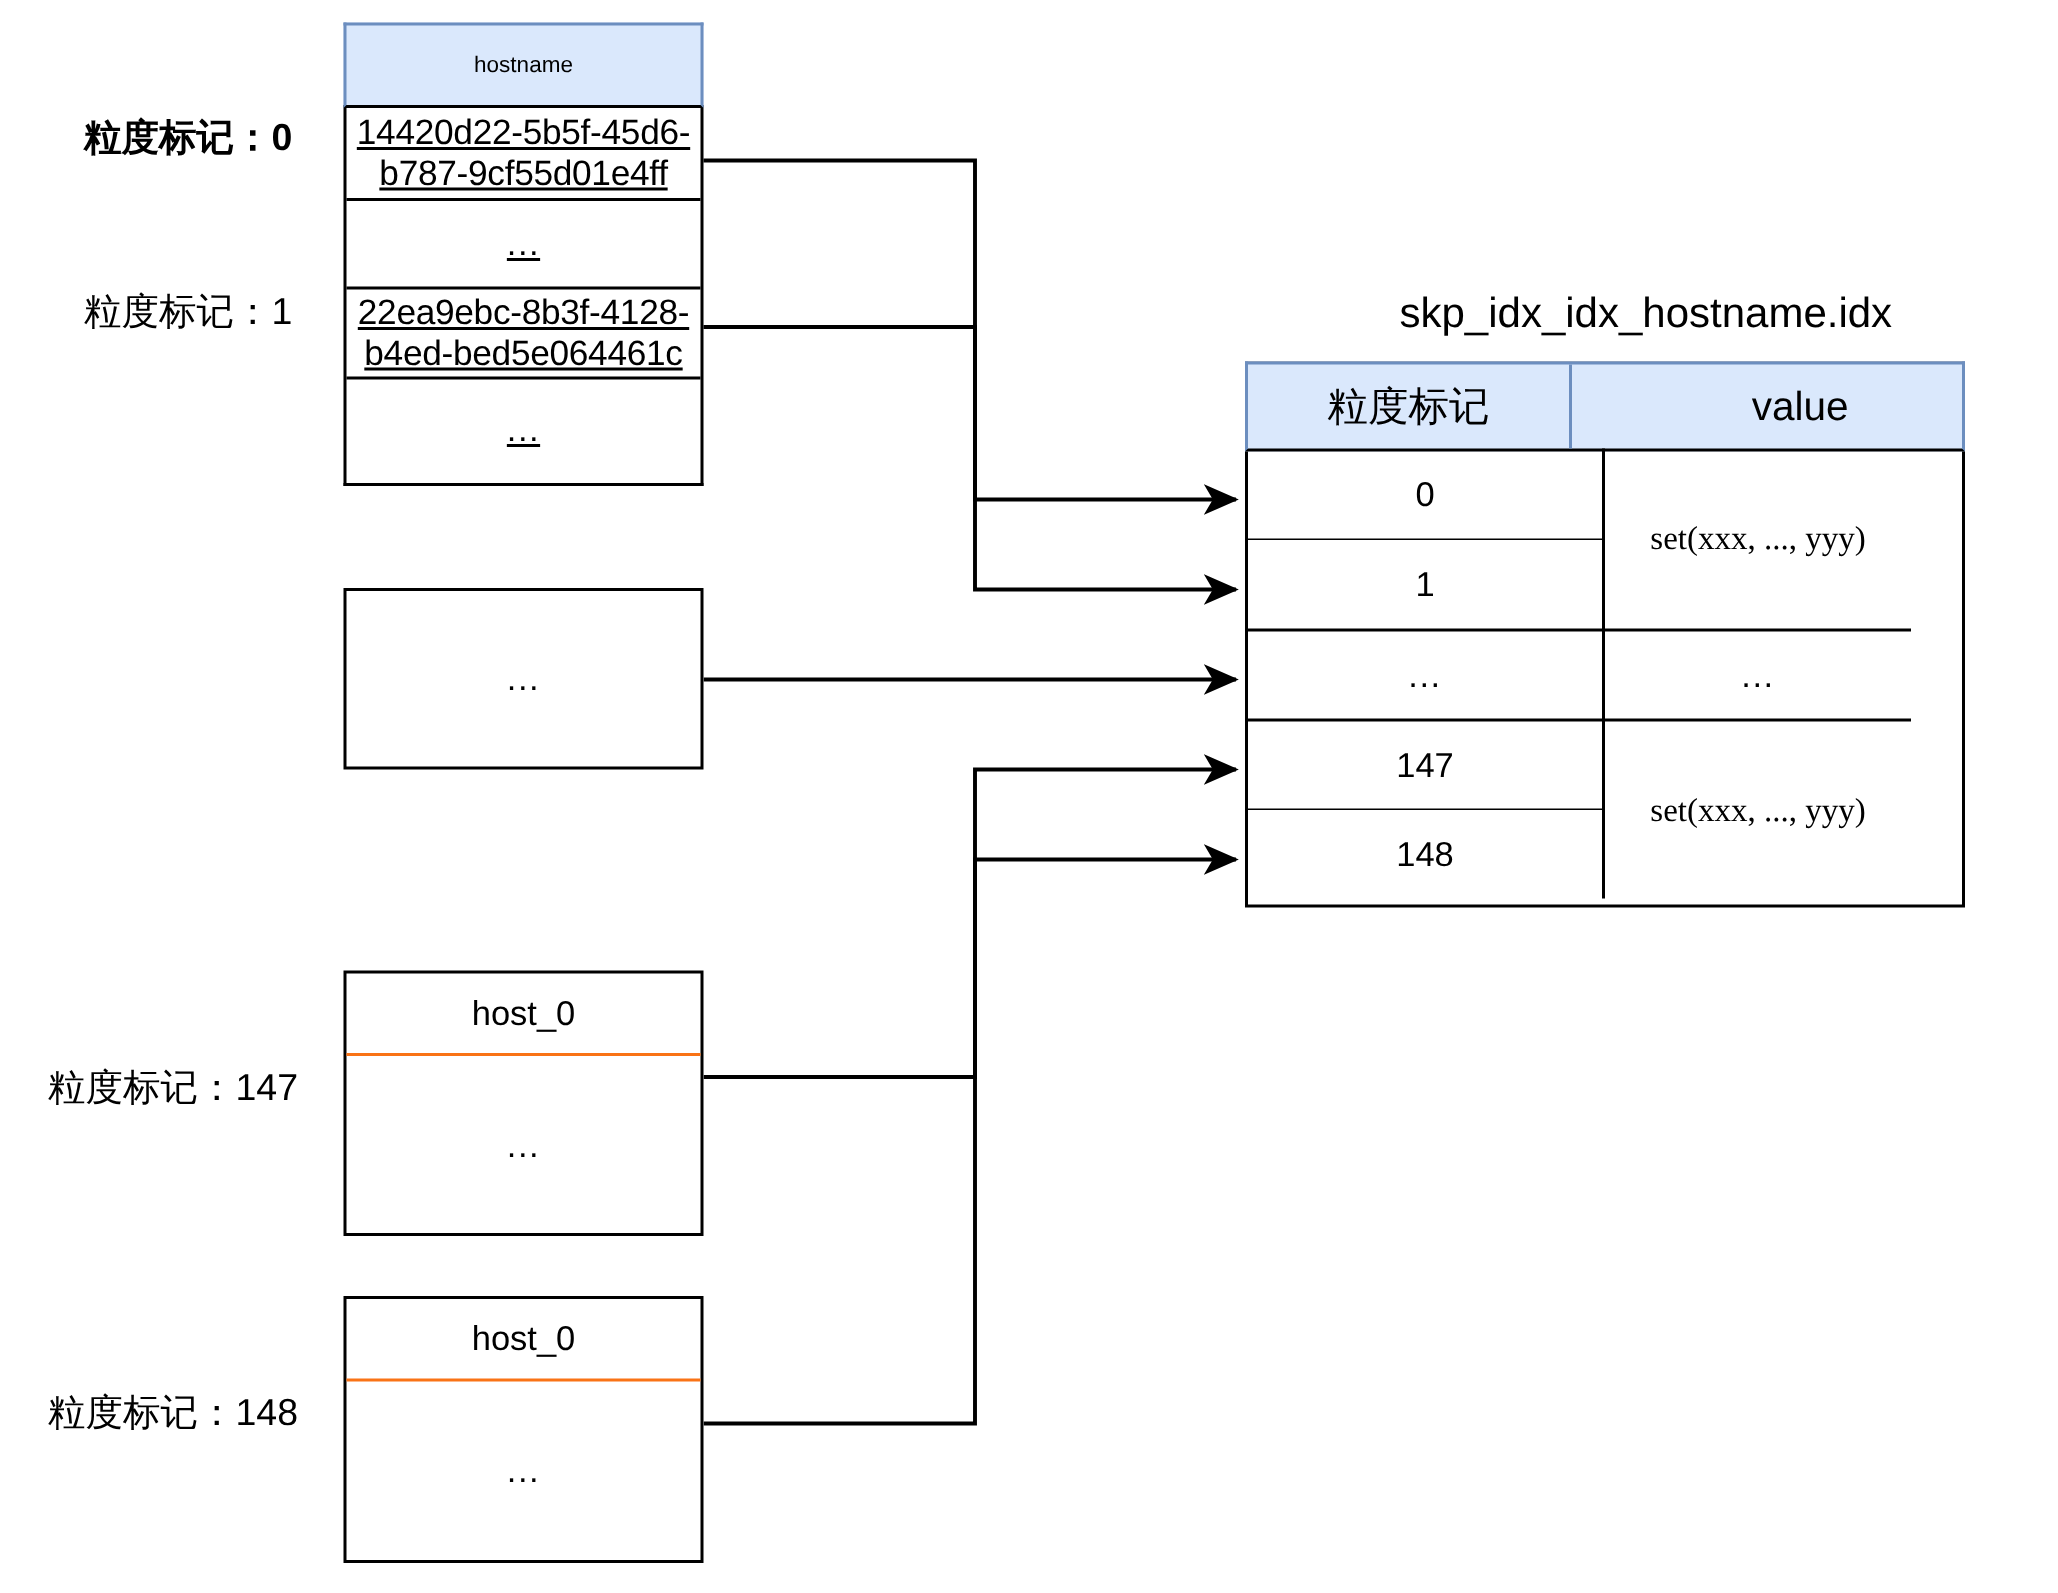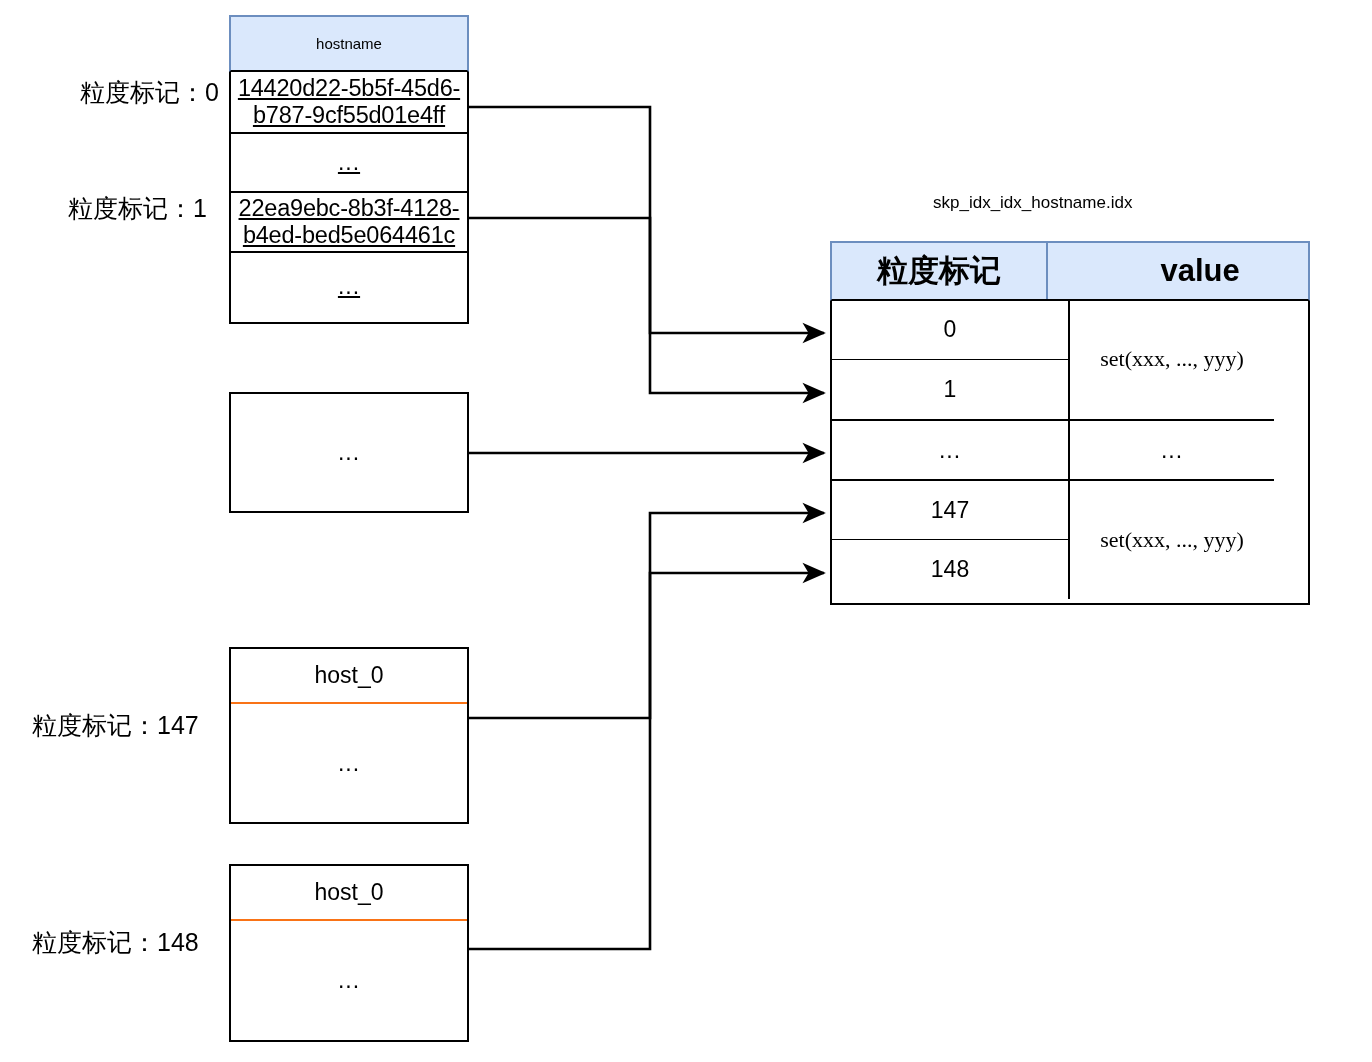--- a/index.html
+++ b/index.html
@@ -69,43 +69,42 @@
     font-size: 23px;
     box-sizing: border-box;
   }
   .pbox-body {
     display: flex; align-items: center; justify-content: center;
     box-sizing: border-box;
   }
 
   
   #idx-title {
-    font-size: 17px;
+    font-size: 28px;
     white-space: nowrap;
   }
   #idx-table {
     border: 2px solid #000;
     background: #fff;
     box-sizing: border-box;
   }
   #idx-head {
     display: flex;
     height: 60px;
     background: #dae8fc;
     border: 2px solid #6c8ebf;
     border-bottom: 2px solid #000;
     box-sizing: border-box;
     margin: -2px;
     width: calc(100% + 4px);
   }
   #idx-head > div {
     display: flex; align-items: center; justify-content: center;
-    font-size: 31px;
-    box-sizing: border-box;
-    font-weight: bold;
+    font-size: 27px;
+    box-sizing: border-box;
   }
   .key-col { width: 240px; border-right: 2px solid #6c8ebf; }
   .val-col { width: 240px; margin-left: 44px; }
 
   .idx-body { display: flex; }
   .idx-keys { width: 238px; border-right: 2px solid #000; box-sizing: border-box; }
   .idx-vals { width: 204px; box-sizing: border-box; }
 
   .kcell, .vcell {
     display: flex; align-items: center; justify-content: center;
@@ -143,25 +142,25 @@
       <path d="M 469 218 L 650 218 L 650 393 L 824 393" marker-end="url(#ah)"></path>
 
       <path d="M 469 453 L 824 453" marker-end="url(#ah)"></path>
 
       <path d="M 469 718 L 650 718 L 650 513 L 824 513" marker-end="url(#ah)"></path>
 
       <path d="M 469 949 L 650 949 L 650 573 L 824 573" marker-end="url(#ah)"></path>
     </g>
   </svg>
 
-  <div class="abs gran-label" style="left:80px; top:80px;">
+  <div class="abs gran-label" style="left:56px; top:80px;font-weight:bold;">
     <span>粒度标记：</span><span>0</span>
   </div>
 
-  <div class="abs gran-label" style="left:68px; top:196px;">
+  <div class="abs gran-label" style="left:56px; top:196px;">
     <span>粒度标记：</span><span>1</span>
   </div>
 
   <div class="abs gran-label" style="left:32px; top:713px;">
     <span>粒度标记：</span><span>147</span>
   </div>
 
   <div class="abs gran-label" style="left:32px; top:930px;">
     <span>粒度标记：</span><span>148</span>
   </div>

